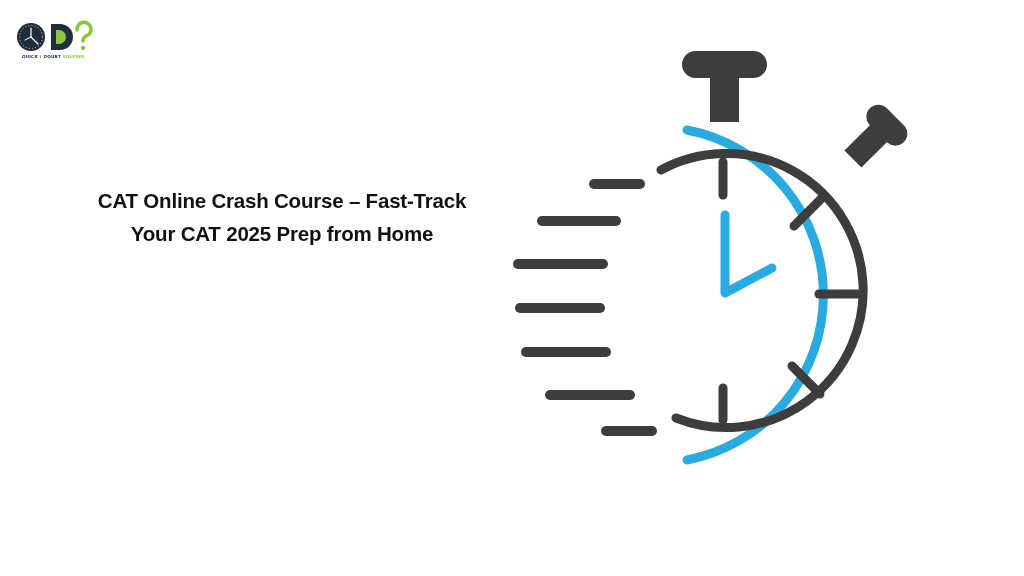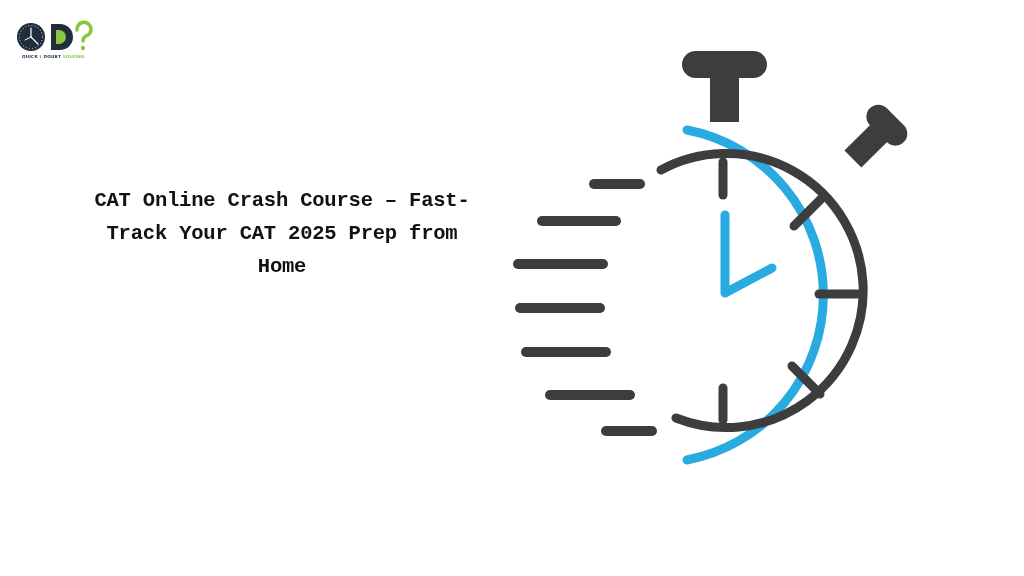--- a/index.html
+++ b/index.html
@@ -37,21 +37,21 @@
       white-space: nowrap;
     }
     .logo-tagline .t-slash { color: #1f2d3d; margin: 0 2px; }
     .logo-tagline .t-green { color: #8cc63f; }
     .headline {
       position: absolute;
       left: 90px;
       top: 184px;
       width: 384px;
       text-align: center;
-      font-family: Liberation Mono, monospace;
+      font-family: Liberation Sans, sans-serif;
       font-weight: bold;
       font-size: 20.5px;
       line-height: 33px;
       color: #111111;
       letter-spacing: -0.2px;
     }
     .stopwatch {
       position: absolute;
       left: 0;
       top: 0;

